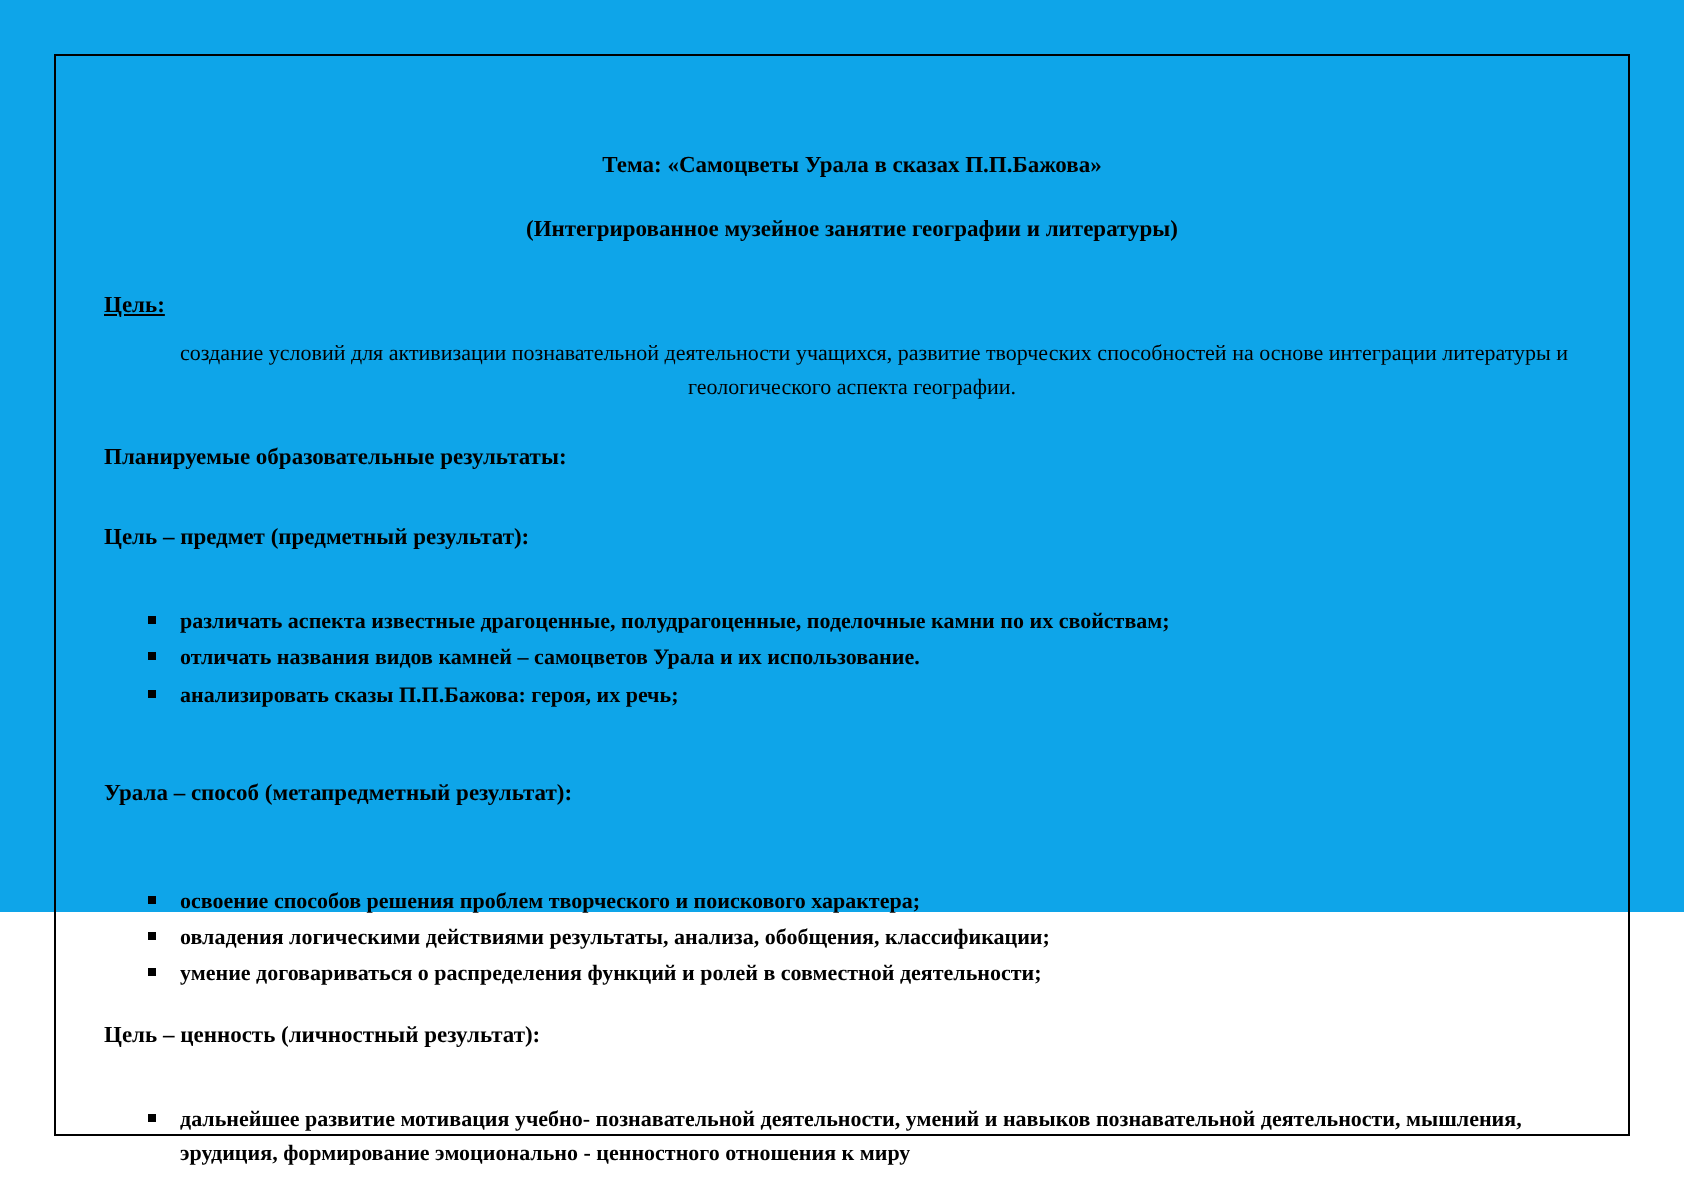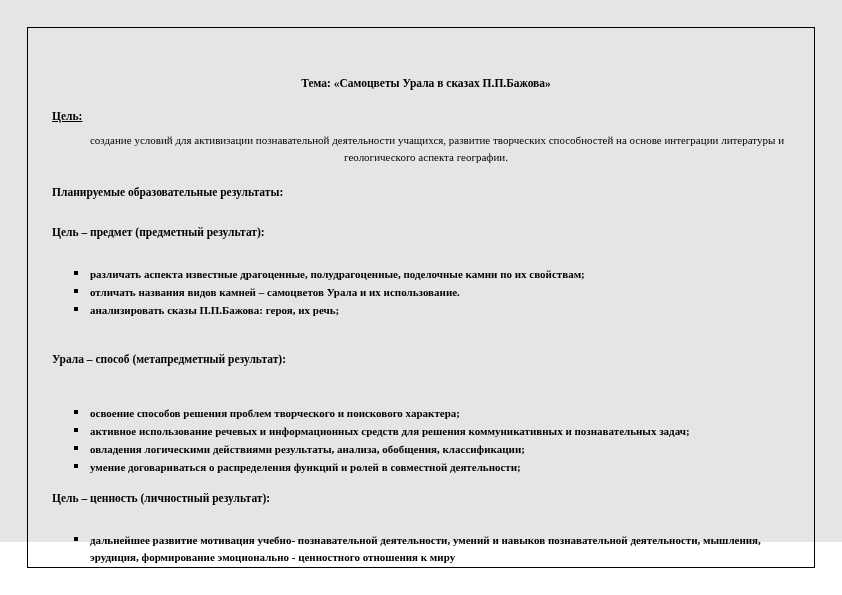--- a/index.html
+++ b/index.html
@@ -11,23 +11,23 @@
   body {
     width: 842px;
     height: 595px;
     font-family: "Liberation Serif", "DejaVu Serif", serif;
     color: #000000;
     overflow: hidden;
   }
   .page {
     position: relative;
     width: 842px;
-    height: 542px;
+    height: 456px;
     box-sizing: border-box;
-    background: #e5e5e5;
+    background: #0ea5e9;
   }
   .page-border {
     position: absolute;
     left: 27px;
     top: 27px;
     width: 788px;
     height: 541px;
     border: 1px solid #000000;
     box-sizing: border-box;
     pointer-events: none;
@@ -103,20 +103,21 @@
 <body>
 
 <div class="page">
 
   <div class="page-border"></div>
 
   <div class="content">
 
     <div class="doc-title">Тема: «Самоцветы Урала в сказах П.П.Бажова»</div>
 
+    <div class="doc-subtitle">(Интегрированное музейное занятие  географии и литературы)</div>
 
     <div class="heading underline">Цель:</div>
 
     <div class="para">создание условий для активизации познавательной деятельности учащихся,  развитие творческих способностей  на основе интеграции литературы и геологического аспекта географии.</div>
 
     <div class="gap-sm"></div>
 
     <div class="heading">Планируемые образовательные результаты:</div>
 
     <div class="gap-md"></div>
@@ -145,21 +146,20 @@
     <div class="section">
       <div class="heading">Урала – способ (метапредметный результат):</div>
       <div class="spacer-30"></div>
       <ul class="bullets">
         <li>
           <span class="marker"></span>
           <span>освоение способов решения проблем творческого и поискового характера;</span>
         </li>
         <li>
           <span class="marker"></span>
-          <span>активное использование речевых и информационных  средств  для решения коммуникативных и познавательных задач;</span>
         </li>
         <li>
           <span class="marker"></span>
           <span>овладения логическими  действиями результаты, анализа, обобщения, классификации;</span>
         </li>
         <li>
           <span class="marker"></span>
           <span>умение договариваться  о распределения функций и ролей в совместной деятельности;</span>
         </li>
       </ul>

